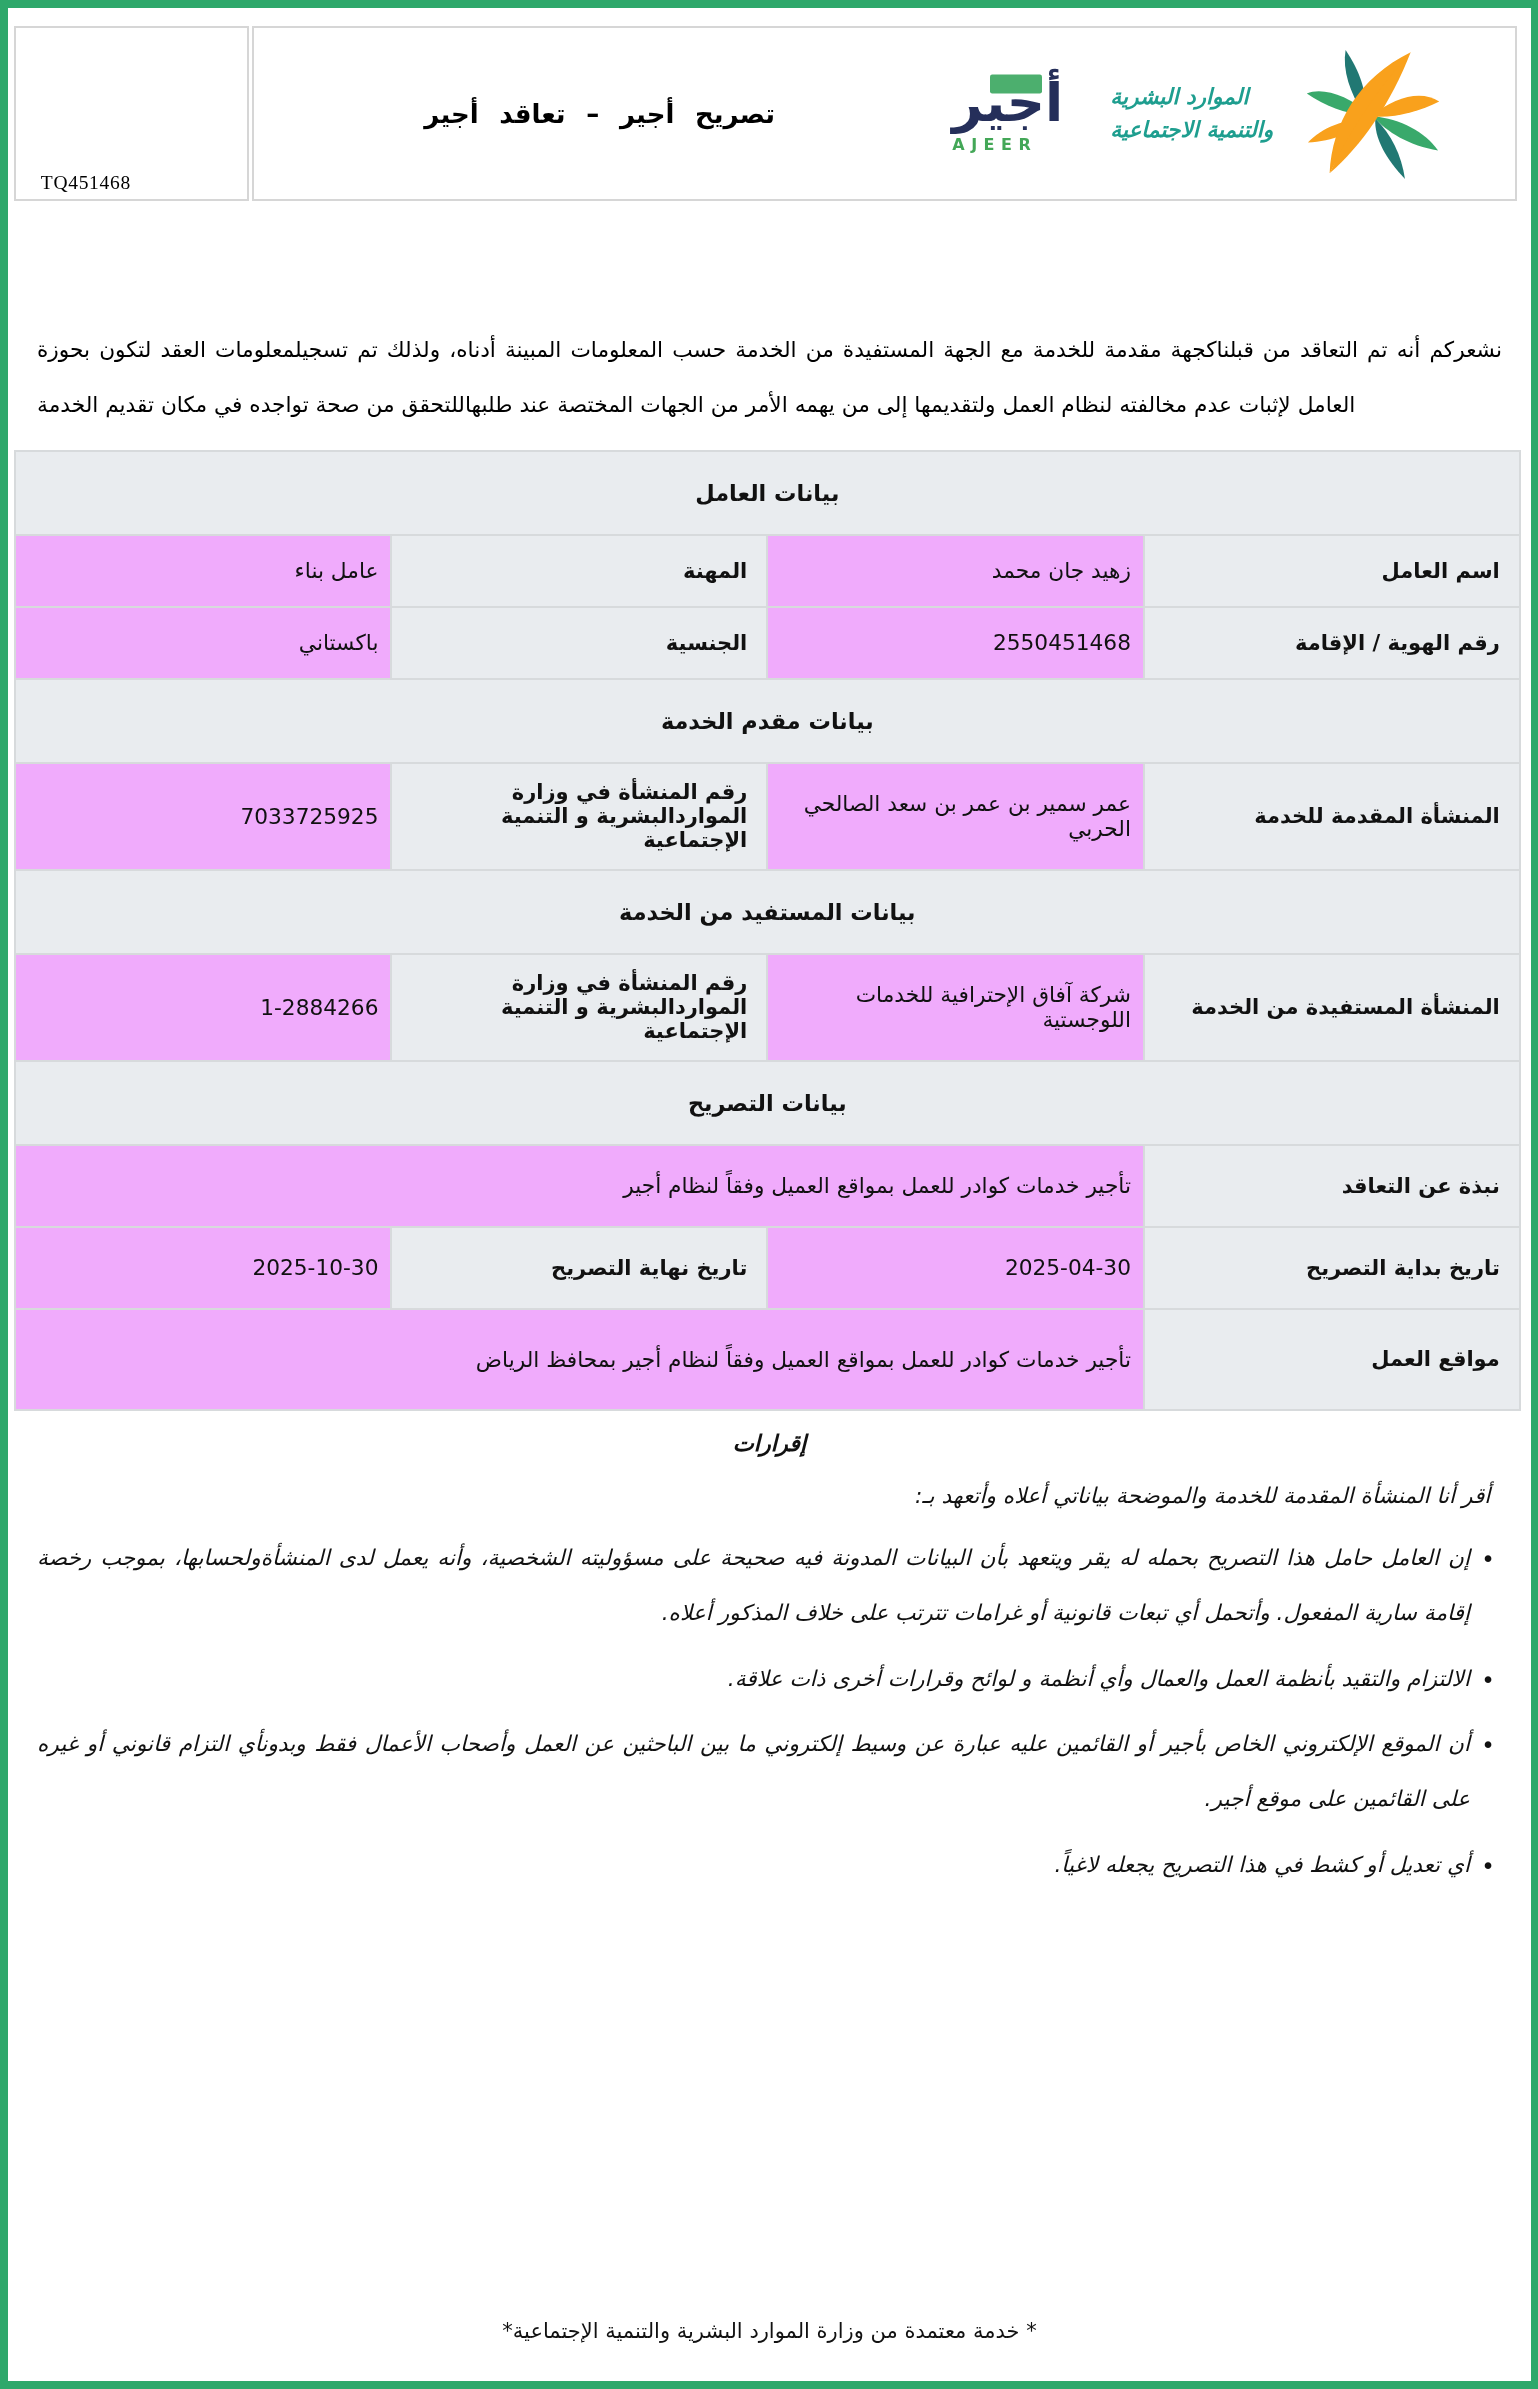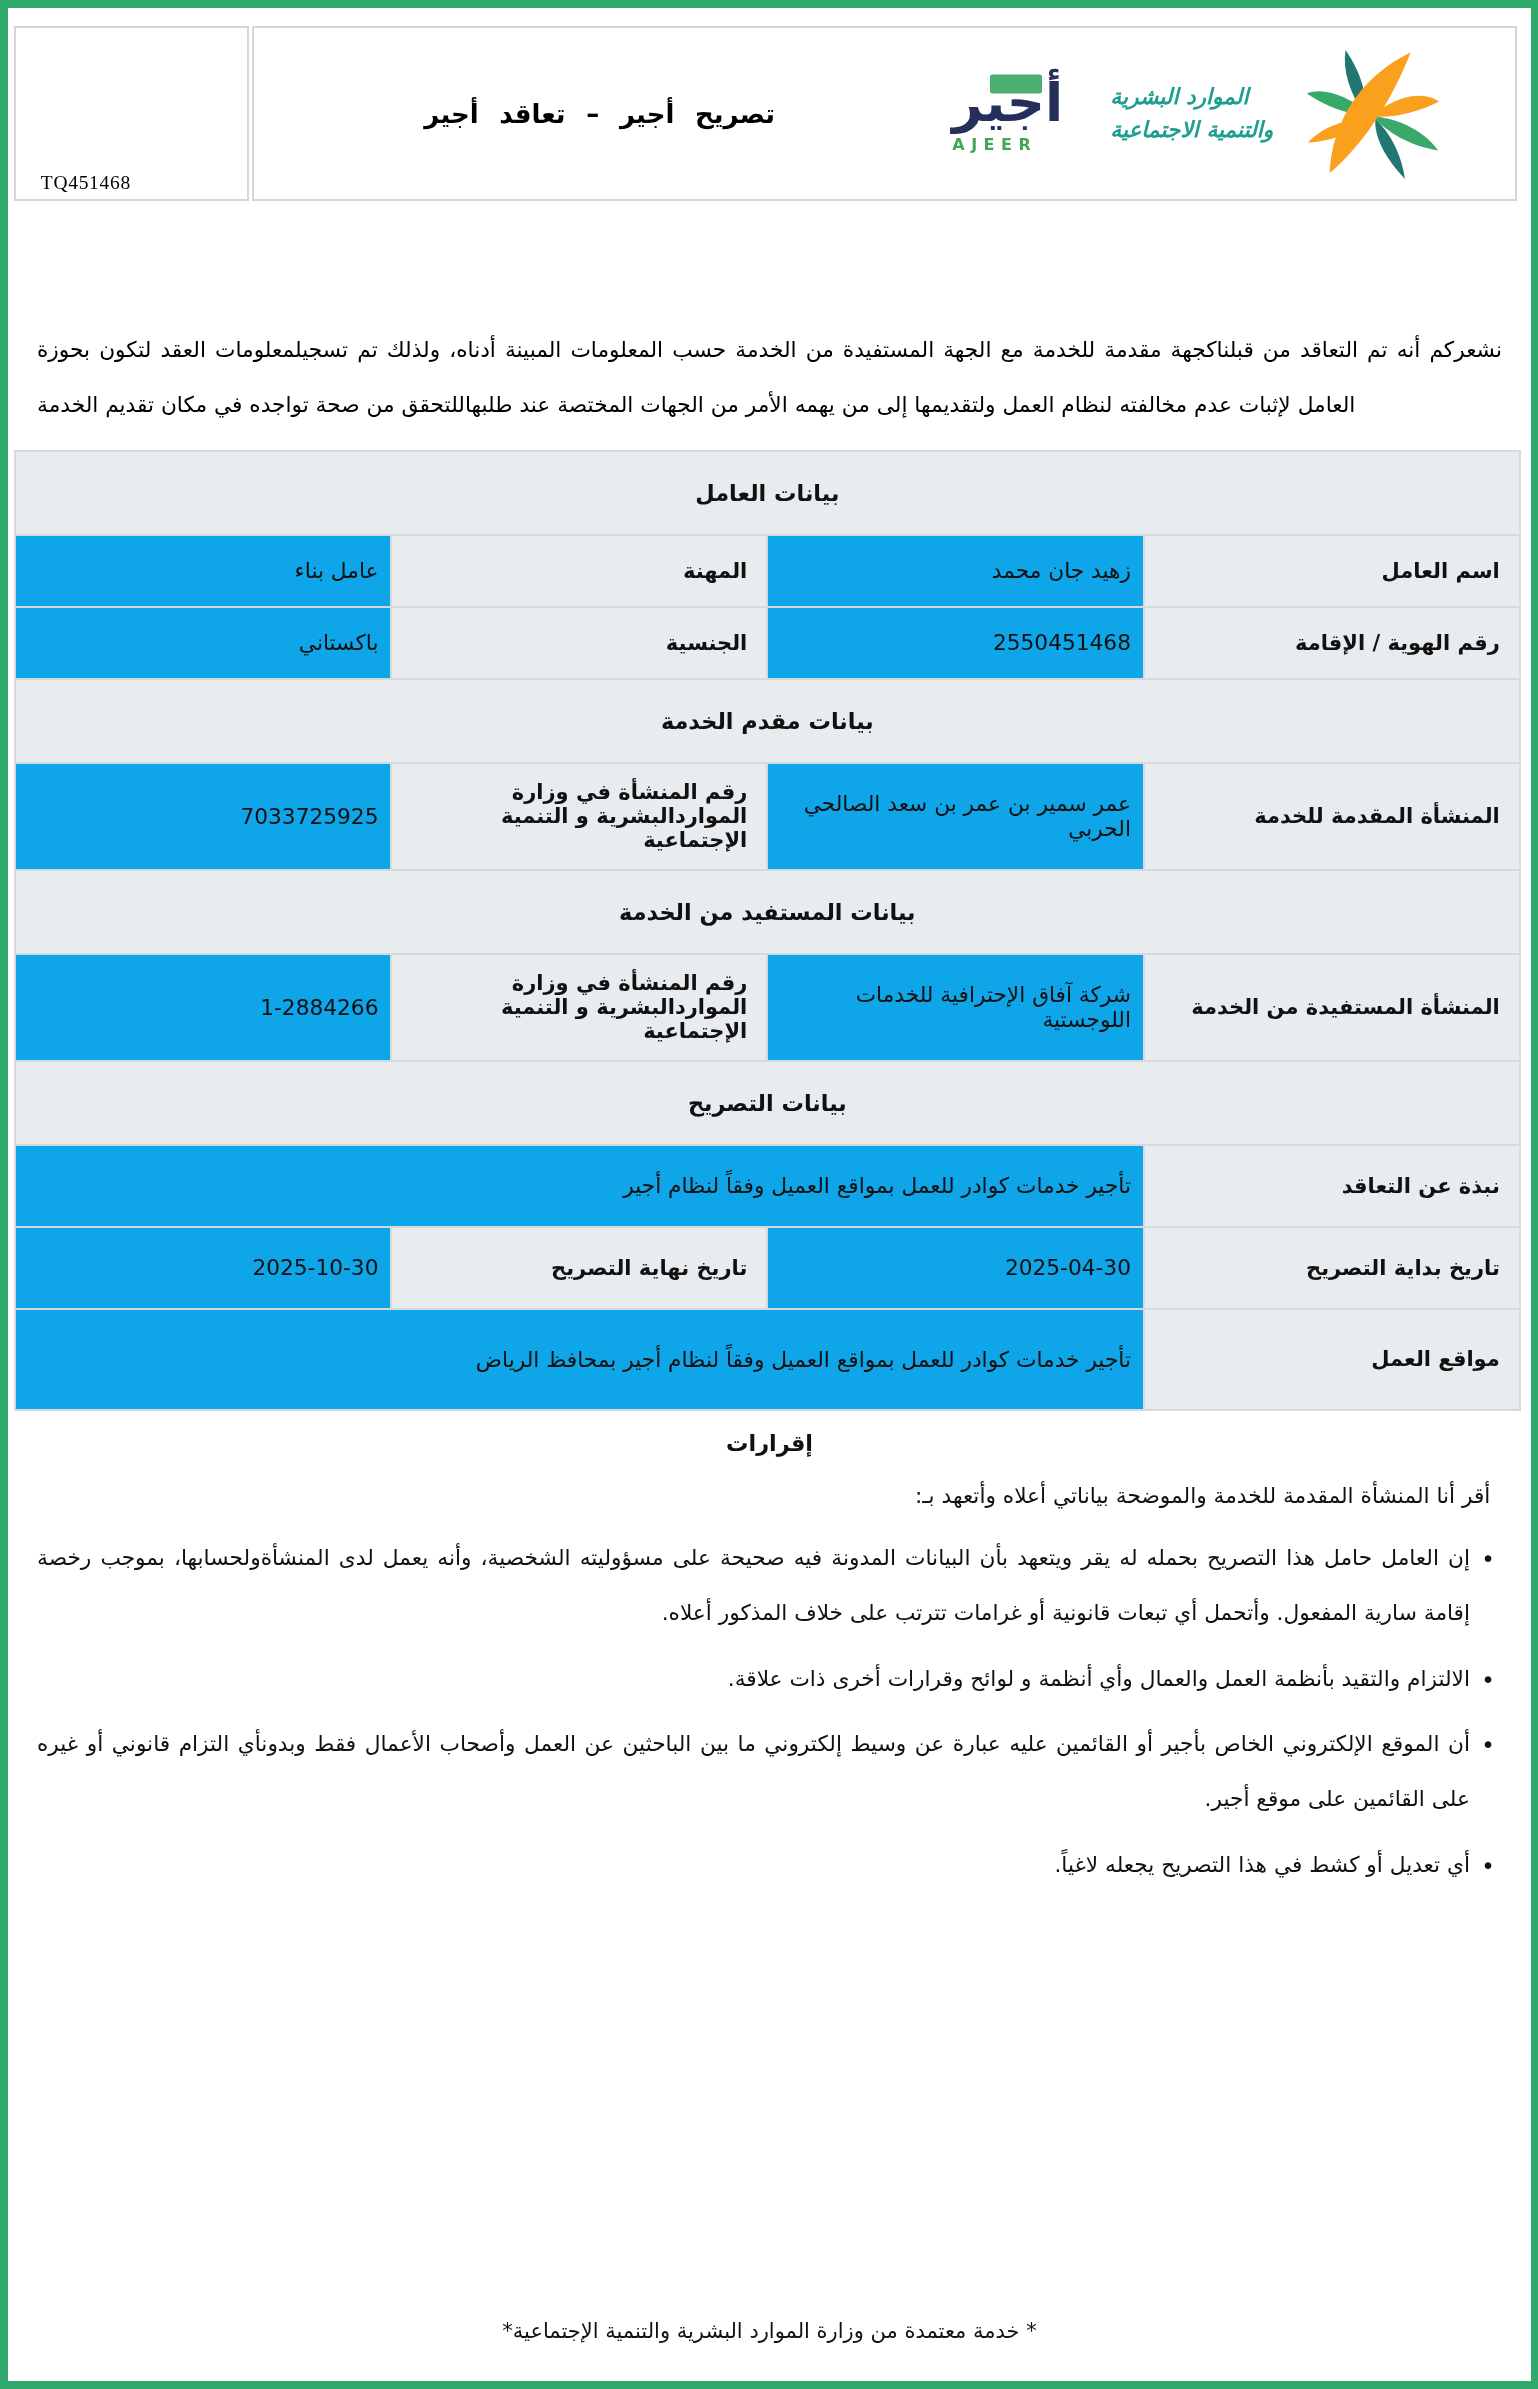--- a/index.html
+++ b/index.html
@@ -34,28 +34,28 @@
   .intro{direction:rtl;margin:121px 29px 0 29px;font-size:21.7px;line-height:2.55;
          text-align:justify;text-align-last:left;color:#000;}
 
   
   table.info{width:calc(100% - 16px);margin:17.3px 10px 0 5.8px;border-collapse:collapse;
              table-layout:fixed;}
   table.info td{border:2.2px solid #d7dadc;vertical-align:middle;box-sizing:border-box;}
   td.sec{background:#e9ecef;text-align:center;font-weight:bold;font-size:22.4px;height:84px;}
   td.lbl{background:#e9ecef;text-align:right;font-weight:bold;font-size:21px;
          padding:7.2px 19px 7.2px 13px;}
-  td.val{background:#0ea5e9;text-align:right;font-size:21.7px;padding:7.2px 11.6px 7.2px 13px;}
+  td.val{background:#f0abfc;text-align:right;font-size:21.7px;padding:7.2px 11.6px 7.2px 13px;}
   tr.h-sm td{height:72px;}
   tr.h-md td{height:82px;}
   tr.h-lg td{height:107px;}
   tr.h-xl td{height:101px;}
 
   
-  .decl{direction:rtl;margin:19px 29px 0 29px;}
+  .decl{direction:rtl;margin:19px 29px 0 29px;font-style:italic;}
   .decl-title{text-align:center;font-size:22.4px;font-weight:bold;margin-bottom:27.4px;}
   .decl-intro{text-align:right;font-size:21.7px;margin:0 11.6px 21.7px 0;}
   .decl-item{position:relative;text-align:justify;text-align-last:right;font-size:21.7px;
              line-height:2.55;padding-right:32px;margin-bottom:10px;}
   .decl-item::before{content:"•";position:absolute;right:7.2px;top:0;font-size:23px;}
 
   
   .footer{position:absolute;left:0;bottom:38px;width:100%;text-align:center;direction:rtl;}
   .footer-line1{font-size:21px;margin-bottom:19px;}
   .footer-line2{font-size:21px;}

